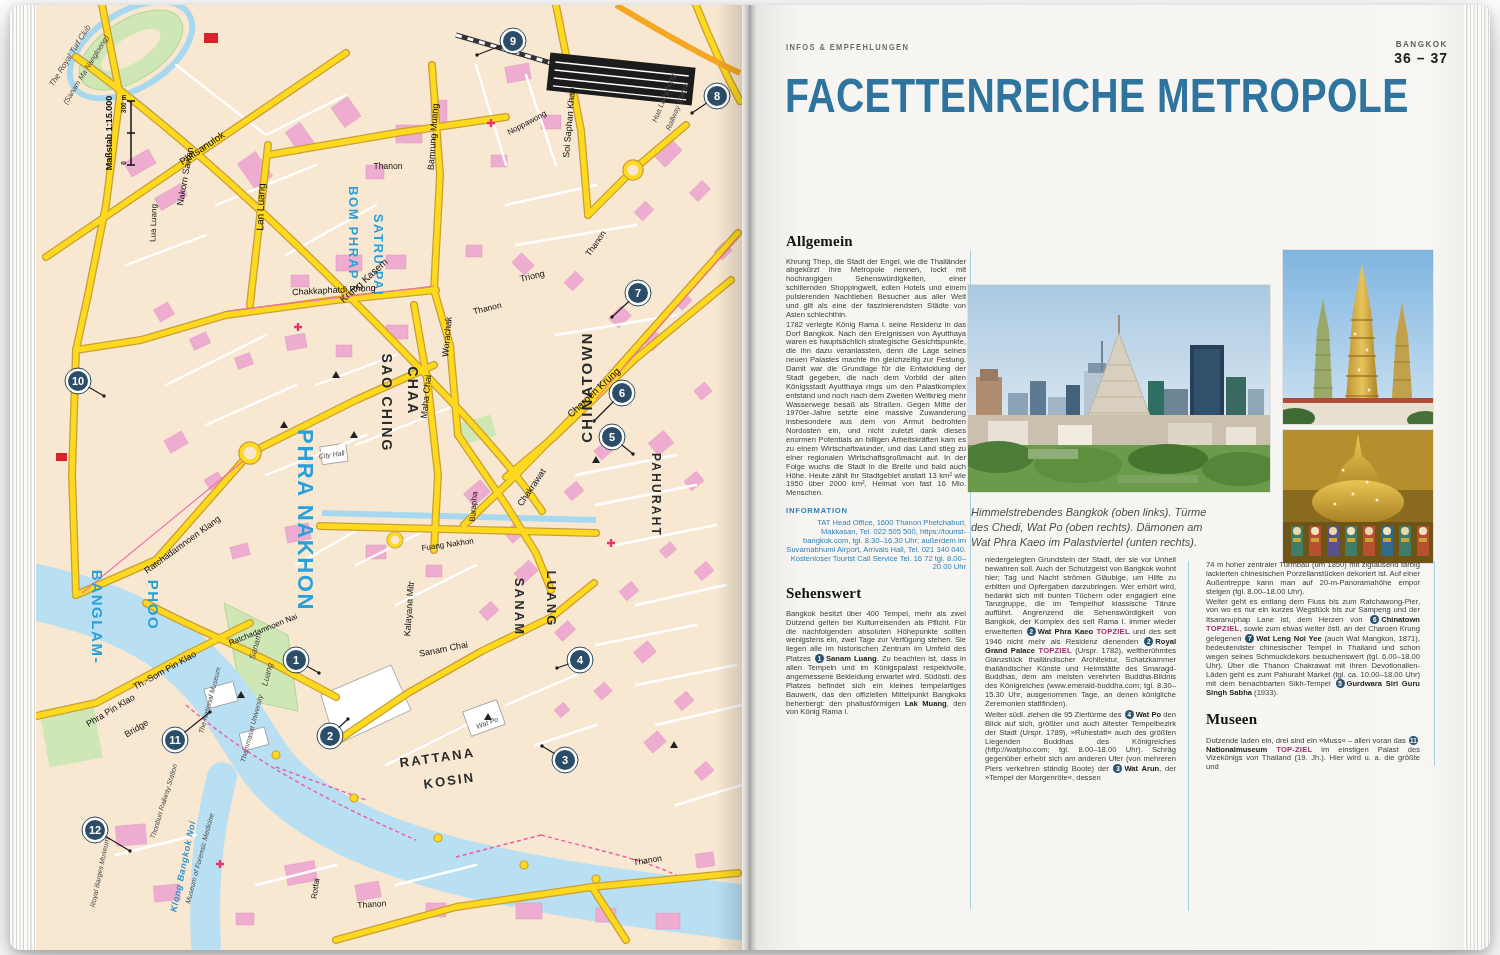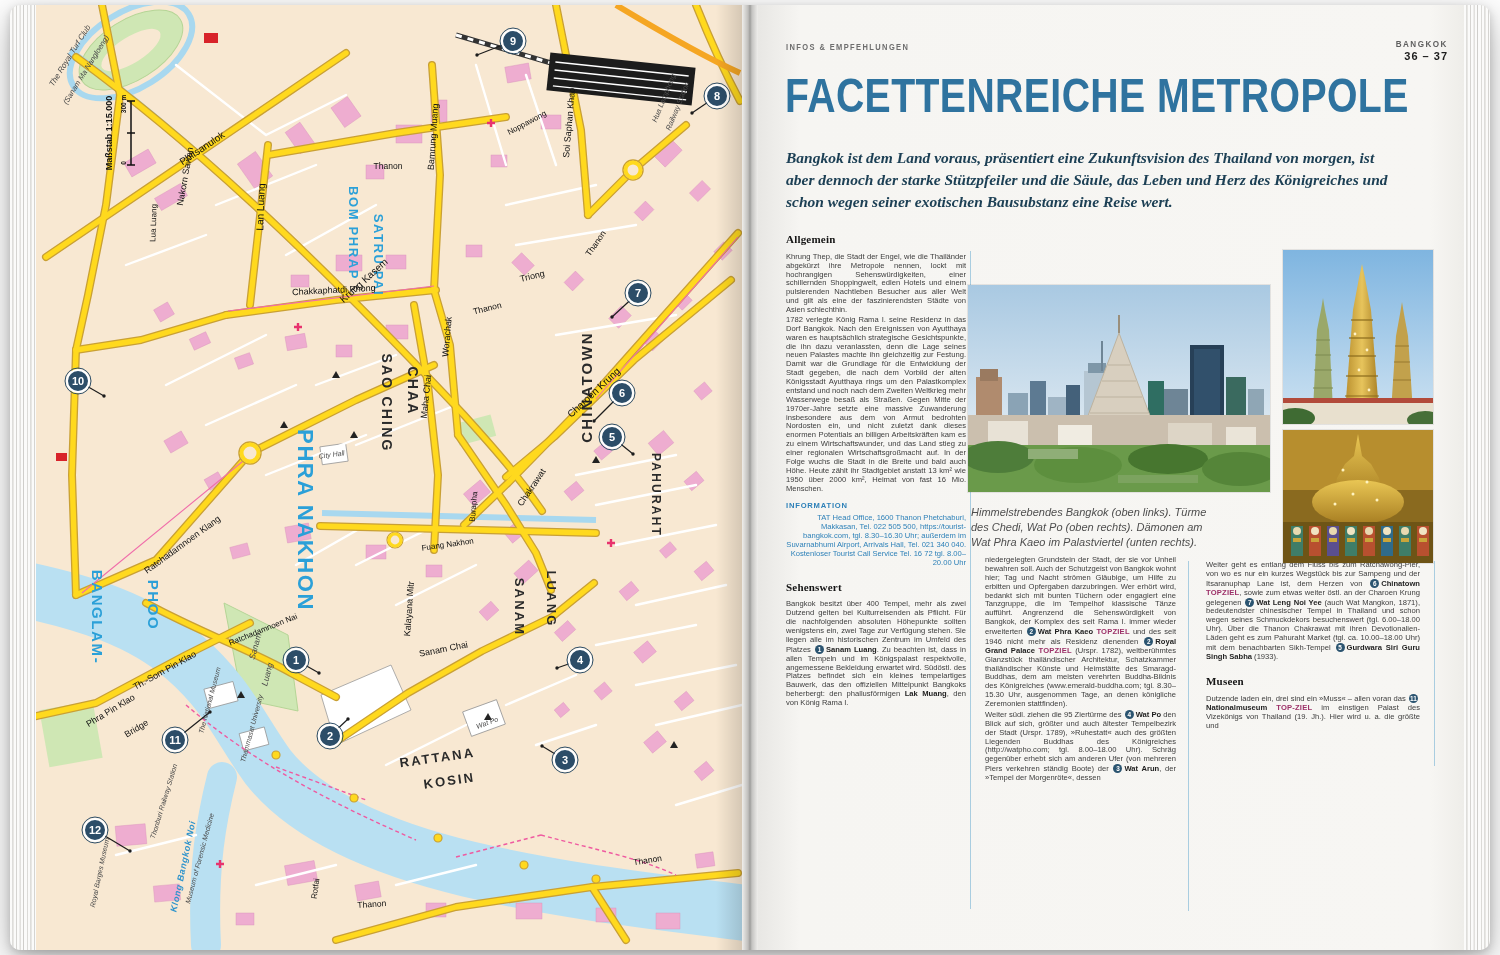--- a/index.html
+++ b/index.html
@@ -15,29 +15,29 @@
         background:linear-gradient(90deg,rgba(0,0,0,0),rgba(0,0,0,.14));pointer-events:none;}
   .gutter{width:16px;height:100%;
         background:linear-gradient(90deg,rgba(255,255,255,0) 0%,rgba(0,0,0,.20) 38%,rgba(0,0,0,.34) 50%,rgba(0,0,0,.18) 62%,rgba(255,255,255,0) 100%),#efeeeb;}
   .page-right{flex:1;height:100%;position:relative;overflow:hidden;
         background:linear-gradient(90deg,#e8e7e4 0px,#f6f5f2 42px,#f7f6f3 calc(100% - 34px),#eeede9 100%);}
 
   
   .hdr-left{position:absolute;left:28px;top:37px;font-size:8.5px;letter-spacing:1.6px;color:#6e6e6e;font-weight:bold;transform:scaleX(.88);transform-origin:left;}
   .hdr-right{position:absolute;right:16px;top:34px;text-align:right;line-height:1.25;}
   .hdr-loc{font-size:9px;letter-spacing:1.6px;color:#5f5f5f;font-weight:bold;transform:scaleX(.9);transform-origin:right;}
-  .hdr-pages{font-size:11px;letter-spacing:1px;color:#1c1c1c;font-weight:bold;}
+  .hdr-pages{font-size:14px;letter-spacing:1px;color:#1c1c1c;font-weight:bold;}
   .big-title{position:absolute;left:27px;top:62px;font-size:49px;font-weight:bold;color:#2f739f;
         white-space:nowrap;transform:scaleX(.80);transform-origin:left top;letter-spacing:.5px;}
   .intro{position:absolute;left:28px;top:142px;width:614px;font-family:"Liberation Serif",serif;
         font-style:italic;font-weight:bold;font-size:15.5px;line-height:1.42;color:#1d4055;}
   .col{position:absolute;text-align:justify;color:#3c3c3c;font-size:7.6px;line-height:1.17;}
   .col .body-p{margin:0 0 0 0;}
   .col .body-p + .body-p{margin-top:1px;}
-  .serif-h{font-family:"Liberation Serif",serif;font-weight:bold;font-size:11px;color:#141414;
+  .serif-h{font-family:"Liberation Serif",serif;font-weight:bold;font-size:15px;color:#141414;
         margin:0 0 7px 0;text-align:left;letter-spacing:.2px;}
   .serif-h.mt{margin-top:13px;}
   .info-block{margin-top:9px;color:#2d80b8;}
   .info-h{font-weight:bold;letter-spacing:.8px;margin-bottom:3px;}
   .bold{font-weight:bold;color:#1e1e1e;}
   .topziel{font-weight:bold;color:#9c3068;letter-spacing:.2px;margin-top:16px;}
   .nbadge{display:inline-block;width:9px;height:9px;line-height:9.5px;border-radius:50%;
         background:#2b5470;color:#fff;font-size:6.4px;font-weight:bold;text-align:center;
         vertical-align:0px;margin:0 2px 0 1px;}
   .vrule{position:absolute;width:1px;background:#a9cde0;}
@@ -468,21 +468,20 @@
 
     <div class="page-right">
 
       <div class="hdr-left">INFOS &amp; EMPFEHLUNGEN</div>
       <div class="hdr-right">
         <div class="hdr-loc">BANGKOK</div>
         <div class="hdr-pages">36 – 37</div>
       </div>
 
       <div class="big-title">FACETTENREICHE METROPOLE</div>
-      <div class="intro">Bangkok ist dem Land voraus, präsentiert eine Zukunftsvision des Thailand von morgen, ist aber dennoch der starke Stützpfeiler und die Säule, das Leben und Herz des Königreiches und schon wegen seiner exotischen Bausubstanz eine Reise wert.</div>
 
       <div class="vrule" style="left:212px;top:246px;height:658px;"></div>
       <div class="vrule" style="left:430px;top:556px;height:350px;"></div>
       <div class="vrule" style="left:676px;top:556px;height:205px;"></div>
 
       <div class="col" style="left:28px;top:228px;width:180px;height:686px;overflow:hidden;">
         <div class="serif-h">Allgemein</div>
         <div>
             <p class="body-p">Khrung Thep, die Stadt der Engel, wie die Thailänder abgekürzt ihre Metropole nennen, lockt mit hochrangigen Sehenswürdigkeiten, einer schillernden Shoppingwelt, edlen Hotels und einem pulsierenden Nachtleben Besucher aus aller Welt und gilt als eine der faszinierendsten Städte von Asien schlechthin.</p>
             <p class="body-p">1782 verlegte König Rama I. seine Residenz in das Dorf Bangkok. Nach den Ereignissen von Ayutthaya waren es hauptsächlich strategische Gesichtspunkte, die ihn dazu veranlassten, denn die Lage seines neuen Palastes machte ihn gleichzeitig zur Festung. Damit war die Grundlage für die Entwicklung der Stadt gegeben, die nach dem Vorbild der alten Königsstadt Ayutthaya rings um den Palastkomplex entstand und noch nach dem Zweiten Weltkrieg mehr Wasserwege besaß als Straßen. Gegen Mitte der 1970er-Jahre setzte eine massive Zuwanderung insbesondere aus dem von Armut bedrohten Nordosten ein, und nicht zuletzt dank dieses enormen Potentials an billigen Arbeitskräften kam es zu einem Wirtschaftswunder, und das Land stieg zu einer regionalen Wirtschaftsgroßmacht auf. In der Folge wuchs die Stadt in die Breite und bald auch Höhe. Heute zählt ihr Stadtgebiet anstatt 13 km² wie 1950 über 2000 km², Heimat von fast 16 Mio. Menschen.</p>
@@ -556,20 +555,21 @@
 
       <div class="col" style="left:227px;top:551px;width:191px;height:360px;overflow:hidden;">
         <div>
             <p class="body-p"><span>niedergelegten Grundstein der Stadt, der sie vor Unheil bewahren soll. Auch der Schutzgeist von Bangkok wohnt hier; Tag und Nacht strömen Gläubige, um Hilfe zu erbitten und Opfergaben darzubringen. Wer erhört wird, bedankt sich mit bunten Tüchern oder engagiert eine Tanzgruppe, die im Tempelhof klassische Tänze aufführt. Angrenzend die Sehenswürdigkeit von Bangkok, der Komplex des seit Rama I. immer wieder erweiterten </span><span class="nbadge">2</span><span class="bold">Wat Phra Kaeo</span><span> </span><span class="topziel">TOPZIEL</span><span> und des seit 1946 nicht mehr als Residenz dienenden </span><span class="nbadge">2</span><span class="bold">Royal Grand Palace</span><span> </span><span class="topziel">TOPZIEL</span><span> (Urspr. 1782), weltberühmtes Glanzstück thailändischer Architektur, Schatzkammer thailändischer Künste und Heimstätte des Smaragd-Buddhas, dem am meisten verehrten Buddha-Bildnis des Königreiches (www.emerald-buddha.com; tgl. 8.30–15.30 Uhr, ausgenommen Tage, an denen königliche Zeremonien stattfinden).</span></p>
             <p class="body-p"><span>Weiter südl. ziehen die 95 Ziertürme des </span><span class="nbadge">4</span><span class="bold">Wat Po</span><span> den Blick auf sich, größter und auch ältester Tempelbezirk der Stadt (Urspr. 1789), »Ruhestatt« auch des größten Liegenden Buddhas des Königreiches (http://watpho.com; tgl. 8.00–18.00 Uhr). Schräg gegenüber erhebt sich am anderen Ufer (von mehreren Piers verkehren ständig Boote) der </span><span class="nbadge">3</span><span class="bold">Wat Arun</span><span>, der »Tempel der Morgenröte«, dessen</span></p>
           </div>
       </div>
 
       <div class="col" style="left:448px;top:556px;width:214px;height:358px;overflow:hidden;">
         <div>
+            <p class="body-p"><span>74 m hoher zentraler Turmbau (um 1850) mit zigtausend farbig lackierten chinesischen Porzellanstücken dekoriert ist. Auf einer Außentreppe kann man auf 20-m-Panoramahöhe empor steigen (tgl. 8.00–18.00 Uhr).</span></p>
             <p class="body-p"><span>Weiter geht es entlang dem Fluss bis zum Ratchawong-Pier, von wo es nur ein kurzes Wegstück bis zur Sampeng und der Itsaranuphap Lane ist, dem Herzen von </span><span class="nbadge">6</span><span class="bold">Chinatown</span><span> </span><span class="topziel">TOPZIEL</span><span>, sowie zum etwas weiter östl. an der Charoen Krung gelegenen </span><span class="nbadge">7</span><span class="bold">Wat Leng Noi Yee</span><span> (auch Wat Mangkon, 1871), bedeutendster chinesischer Tempel in Thailand und schon wegen seines Schmuckdekors besuchenswert (tgl. 6.00–18.00 Uhr). Über die Thanon Chakrawat mit ihren Devotionalien-Läden geht es zum Pahuraht Market (tgl. ca. 10.00–18.00 Uhr) mit dem benachbarten Sikh-Tempel </span><span class="nbadge">5</span><span class="bold">Gurdwara Siri Guru Singh Sabha</span><span> (1933).</span></p>
           </div>
         <div class="serif-h mt">Museen</div>
         <div>
             <p class="body-p"><span>Dutzende laden ein, drei sind ein »Muss« – allen voran das </span><span class="nbadge">11</span><span class="bold">Nationalmuseum</span><span> </span><span class="topziel">TOP-ZIEL</span><span> im einstigen Palast des Vizekönigs von Thailand (19. Jh.). Hier wird u. a. die größte und</span></p>
           </div>
       </div>
 
       <div class="photo" style="left:525px;top:245px;width:150px;height:174px;">
         <svg width="150" height="174" viewBox="0 0 150 174">

